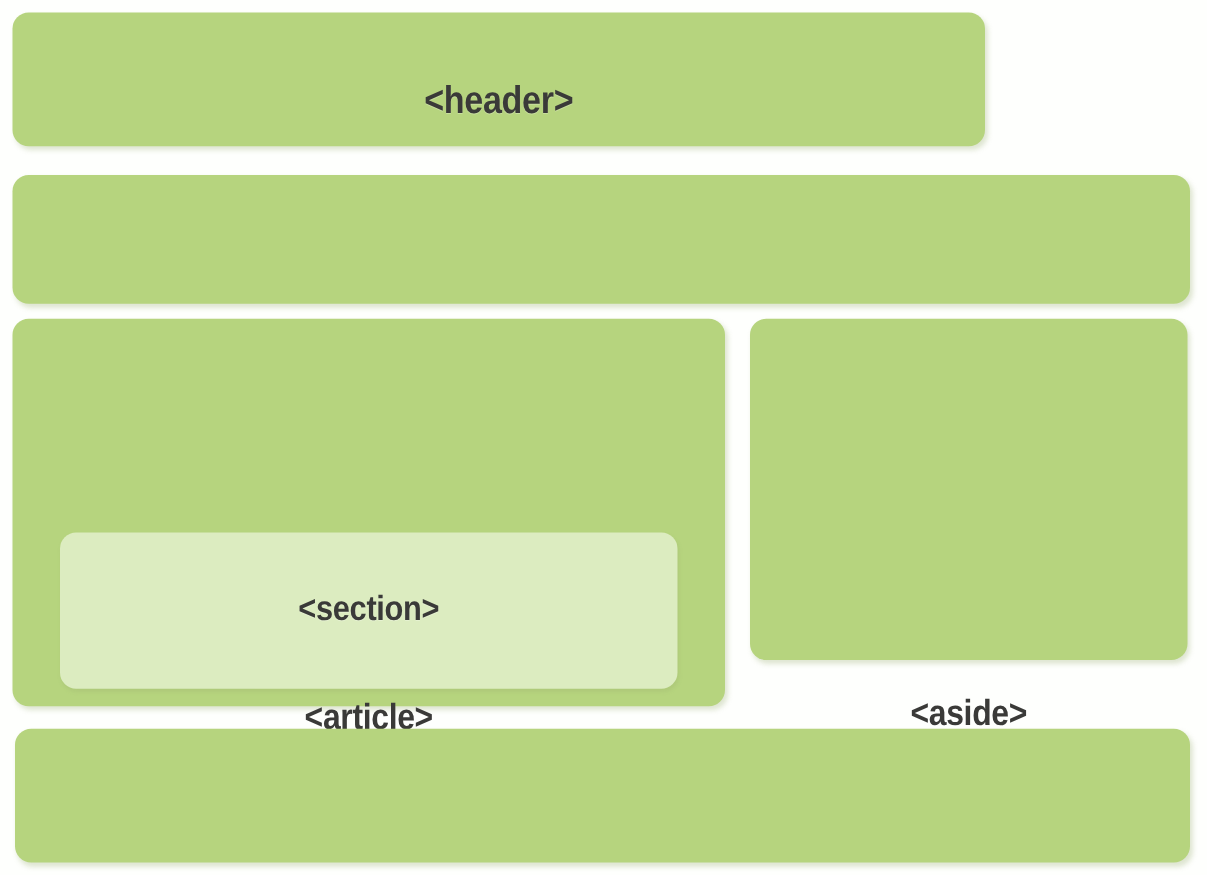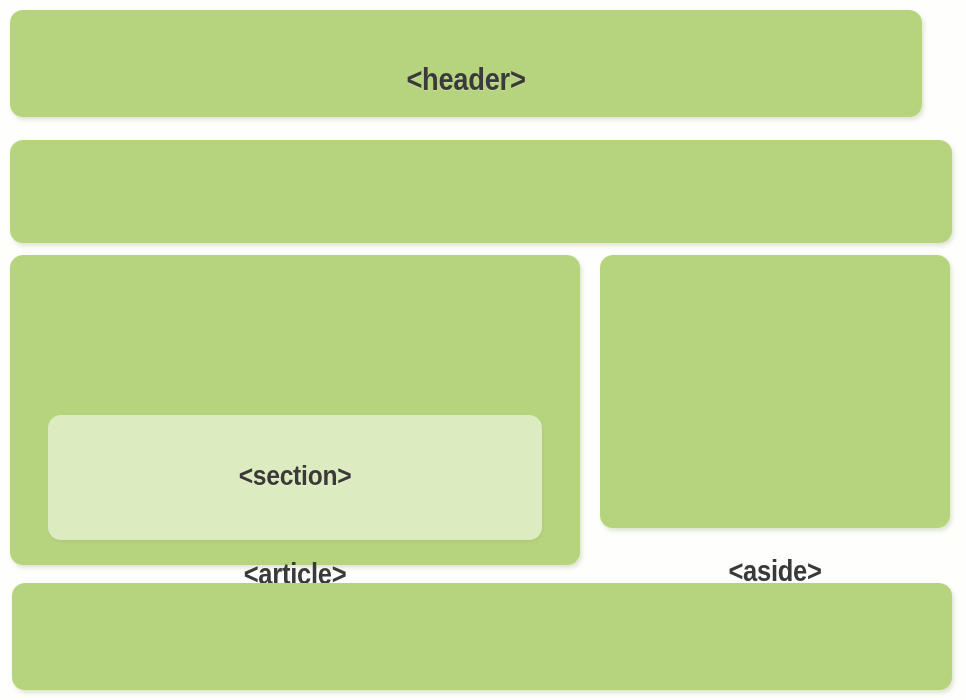--- a/index.html
+++ b/index.html
@@ -43,38 +43,38 @@
     font-size: 29px;
     letter-spacing: -0.3px;
     white-space: nowrap;
     text-shadow: 0 1px 0 rgba(255,255,255,0.25);
     transform: scaleX(0.88);
   }
 
   
   #header-box {
     left: 10px;  top: 10px;
-    width: 912px; height: 107px;
+    width: 778px; height: 107px;
   }
   #header-label { top: 52px; font-size: 31px; }
 
   #nav-box {
     left: 10px;  top: 140px;
     width: 942px; height: 103px;
   }
   #nav-label { top: 177px; font-size: 31px; }
 
   #article-box {
     left: 10px;  top: 255px;
     width: 570px; height: 310px;
   }
   #article-label { top: 303px; }
 
   #section-box {
-    left: 38px;  top: 160px;
+    left: 38px;  top: 171px;
     width: 494px; height: 125px;
   }
   #section-label { top: 45px; font-size: 28px; }
 
   #aside-box {
     left: 600px; top: 255px;
     width: 350px; height: 273px;
   }
   #aside-label { top: 300px; }
 

